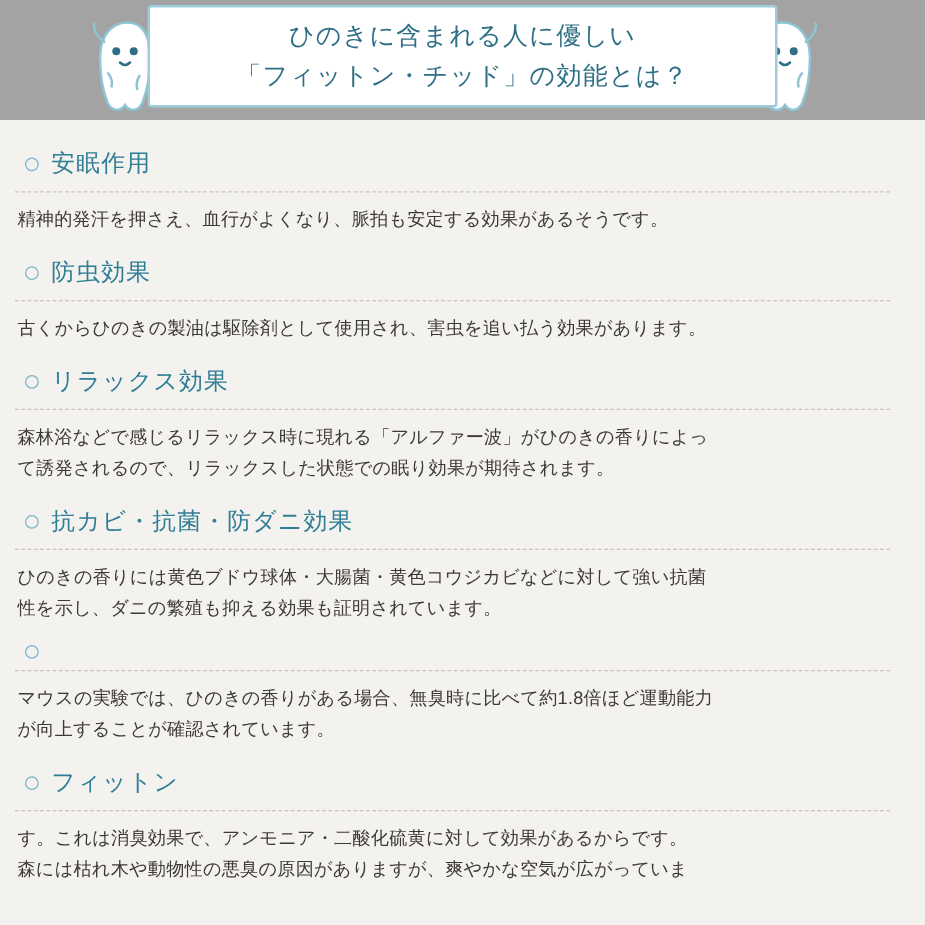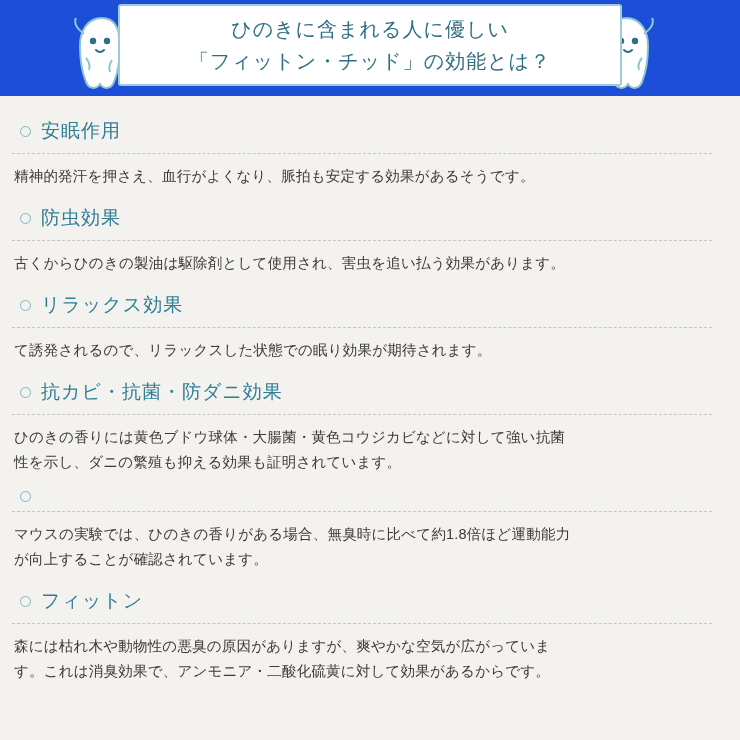--- a/index.html
+++ b/index.html
@@ -18,21 +18,21 @@
     width: 740px;
     height: 740px;
     box-sizing: border-box;
     background: #f4f2ee;
   }
 
   
   .header {
     position: relative;
     height: 96px;
-    background: #1d4ed8;
+    background: #a3a3a3;
   }
   .banner {
     position: absolute;
     left: 118px;
     top: 4px;
     width: 504px;
     height: 82px;
     border: 2px solid #9dcbd9;
     border-radius: 3px;
     background: #ffffff;
@@ -164,20 +164,21 @@
       </div>
     </div>
 
     <div class="section">
       <div class="sec-title">
         <span class="bullet"></span>
         <span>リラックス効果</span>
       </div>
       <div class="divider"></div>
       <div class="sec-body">
+        <div>森林浴などで感じるリラックス時に現れる「アルファー波」がひのきの香りによっ</div>
         <div>て誘発されるので、リラックスした状態での眠り効果が期待されます。</div>
       </div>
     </div>
 
     <div class="section">
       <div class="sec-title">
         <span class="bullet"></span>
         <span>抗カビ・抗菌・防ダニ効果</span>
       </div>
       <div class="divider"></div>
@@ -198,19 +199,19 @@
       </div>
     </div>
 
     <div class="section">
       <div class="sec-title">
         <span class="bullet"></span>
         <span>フィットン</span>
       </div>
       <div class="divider"></div>
       <div class="sec-body">
+        <div>す。これは消臭効果で、アンモニア・二酸化硫黄に対して効果があるからです。</div>
         <div>森には枯れ木や動物性の悪臭の原因がありますが、爽やかな空気が広がっていま</div>
-        <div>す。これは消臭効果で、アンモニア・二酸化硫黄に対して効果があるからです。</div>
       </div>
     </div>
 
   </div>
 </div>
 
 </body></html>

